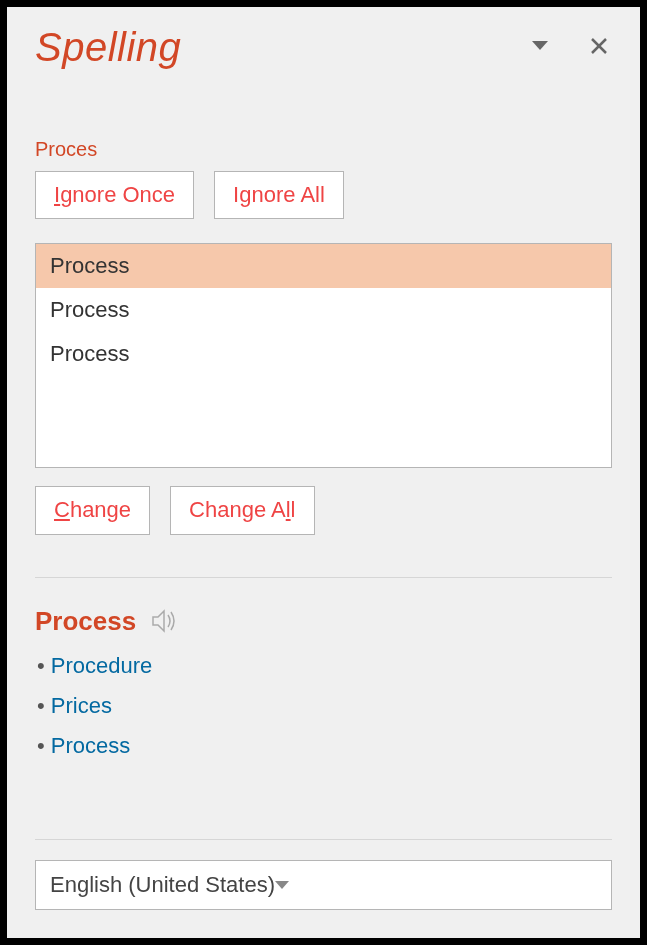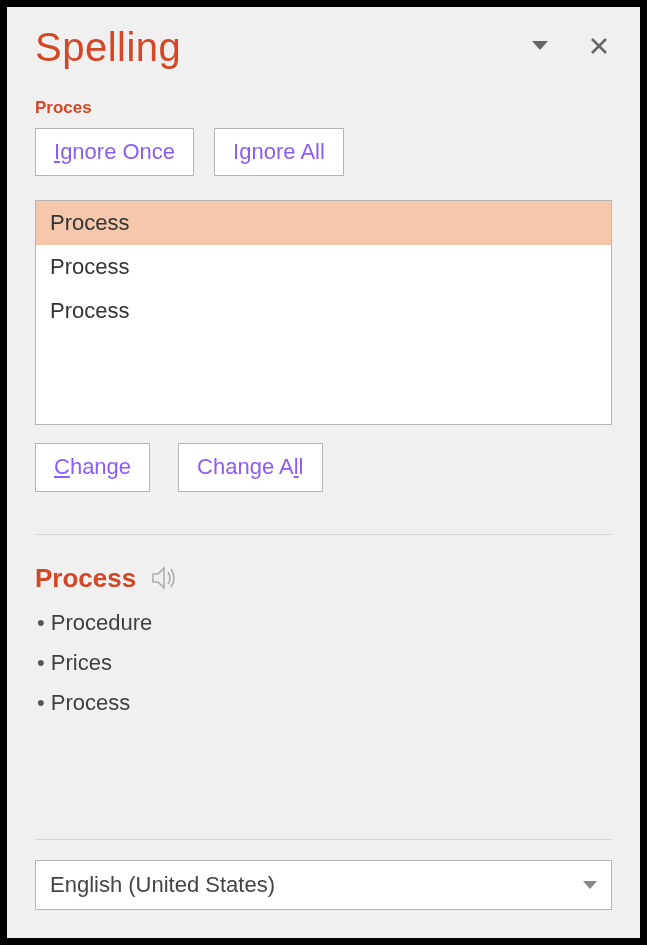--- a/index.html
+++ b/index.html
@@ -21,20 +21,21 @@
       padding: 18px 28px 28px 28px;
       position: relative;
       display: flex;
       flex-direction: column;
     }
     .header {
       display: flex;
       align-items: center;
       justify-content: space-between;
       margin-bottom: 28px;
+      font-style: italic;
     }
     .title {
       font-size: 40px;
       font-weight: 300;
       color: #d24726;
       letter-spacing: 0.5px;
     }
     .header-icons {
       display: flex;
       align-items: center;
@@ -43,37 +44,38 @@
       margin-right: 4px;
     }
     .dropdown-icon svg, .close-icon svg {
       display: block;
     }
     .dropdown-icon, .close-icon {
       cursor: pointer;
       color: #666;
     }
     .misspelled {
-      font-size: 17px;
-      font-weight: bold;
+      font-size: 20px;
+      font-weight: normal;
       color: #d24726;
       margin-bottom: 10px;
+      margin-top: 40px;
     }
     .button-row {
       display: flex;
       gap: 20px;
       margin-bottom: 24px;
     }
     .btn {
       background: #fff;
       border: 1px solid #b5b5b5;
       padding: 10px 18px;
       font-size: 22px;
       font-family: inherit;
-      color: #8b5cf6;
+      color: #ef4444;
       cursor: pointer;
       line-height: 1.2;
       text-align: right;
     }
     .btn .underline {
       text-decoration: underline;
     }
     .suggestions-box {
       background: #fff;
       border: 1px solid #b5b5b5;
@@ -84,21 +86,21 @@
       padding: 9px 14px;
       font-size: 22px;
       color: #333;
       cursor: pointer;
     }
     .suggestion-item.selected {
       background: #f6c8ab;
     }
     .button-row2 {
       display: flex;
-      gap: 28px;
+      gap: 20px;
     }
     .divider {
       height: 1px;
       background: #d6d6d6;
       margin: 42px 0 28px 0;
     }
     .selected-word-row {
       display: flex;
       align-items: center;
       gap: 16px;
@@ -113,39 +115,39 @@
       color: #999;
       cursor: pointer;
       display: flex;
       align-items: center;
     }
     .synonyms-list {
       padding-left: 2px;
     }
     .synonym {
       font-size: 22px;
-      color: #404040;
+      color: #0369a1;
       margin-bottom: 14px;
     }
     .synonym::before {
       content: "• ";
       color: #555;
     }
     .divider2 {
       height: 1px;
       background: #d6d6d6;
       margin-top: auto;
       margin-bottom: 20px;
     }
     .lang-select {
       background: #fff;
       border: 1px solid #b5b5b5;
       padding: 11px 14px;
       display: flex;
-      justify-content: space-between;
+      justify-content: flex-start;
       align-items: center;
       cursor: pointer;
     }
     .lang-text {
       font-size: 22px;
       color: #444;
     }
     .lang-chevron {
       color: #888;
     }

